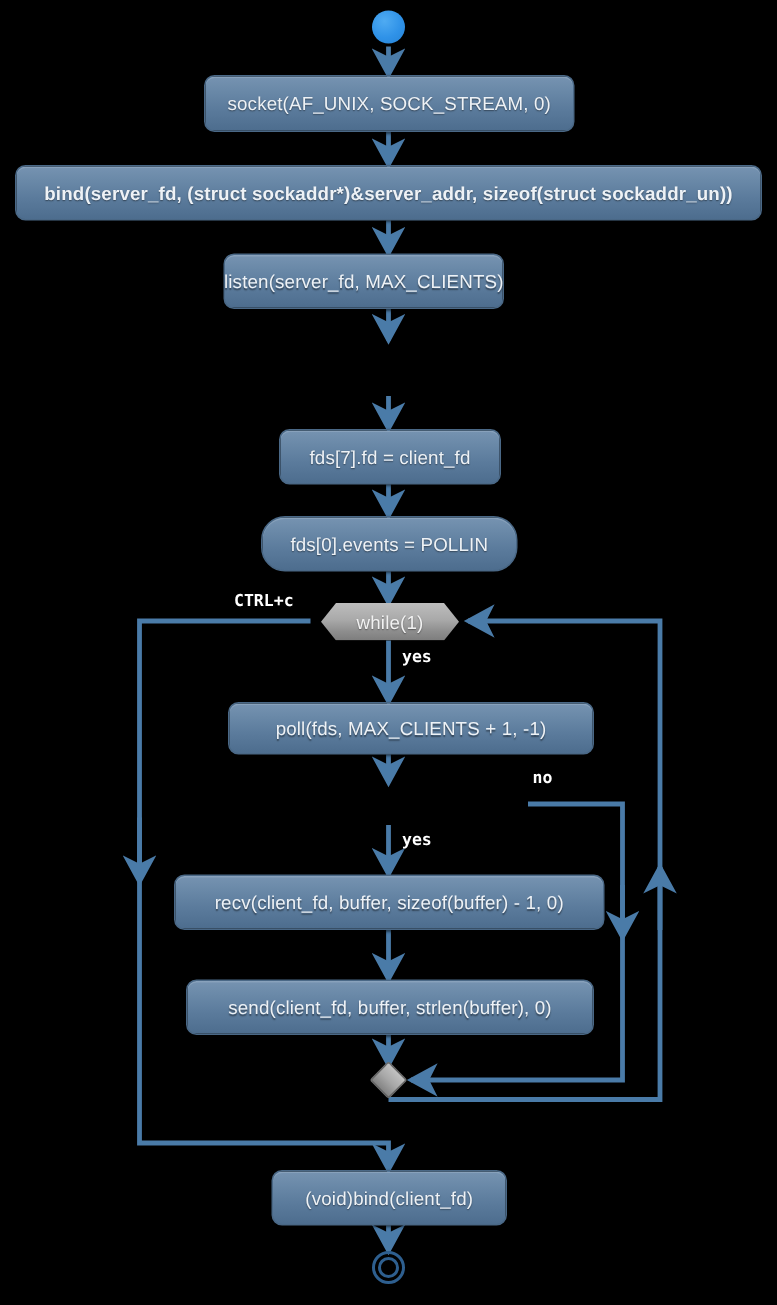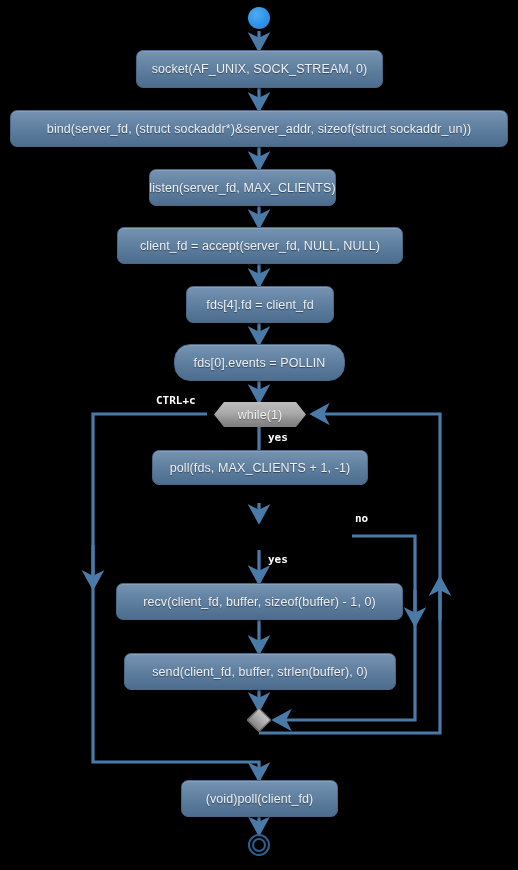--- a/index.html
+++ b/index.html
@@ -143,61 +143,58 @@
       <path d="M259,817 L259,834" marker-end="url(#ah)"></path>
     </g>
   </svg>
 
   <div class="node start-dot" style="left:248px; top:7px; width:22px; height:22px;"></div>
 
   <div class="node proc" style="left:136px; top:50px; width:247px; height:38px;">
     <span>socket(AF_UNIX, SOCK_STREAM, 0)</span>
   </div>
 
-  <div class="node proc" style="left:10px; top:110px; width:498px; height:37px;">
+  <div class="node proc" style="left:10px; top:110px; width:498px; height:37px;font-weight:bold;">
     <span>bind(server_fd, (struct sockaddr*)&amp;server_addr, sizeof(struct sockaddr_un))</span>
   </div>
 
   <div class="node proc" style="left:149px; top:169px; width:187px; height:37px;">
     <span>listen(server_fd, MAX_CLIENTS)</span>
   </div>
 
-  <div class="node proc" style="left:117px; top:227px; width:286px; height:37px;">
-    <span>client_fd = accept(server_fd, NULL, NULL)</span>
-  </div>
 
   <div class="node proc" style="left:186px; top:286px; width:148px; height:37px;">
-    <span>fds[4].fd = client_fd</span>
+    <span>fds[7].fd = client_fd</span>
   </div>
 
   <div class="node proc" style="left:174px; top:344px; width:171px; height:37px;border-radius:16px;">
     <span>fds[0].events = POLLIN</span>
   </div>
 
   <div class="node hex" style="left:214px; top:402px; width:92px; height:25px;">
     <span>while(1)</span>
   </div>
 
-  <div class="node proc" style="left:152px; top:450px; width:216px; height:35px;">
+  <div class="node proc" style="left:152px; top:468px; width:244px; height:35px;">
     <span>poll(fds, MAX_CLIENTS + 1, -1)</span>
   </div>
 
 
   <div class="node proc" style="left:116px; top:583px; width:287px; height:37px;justify-content:center;">
     <span>recv(client_fd, buffer, sizeof(buffer) - 1, 0)</span>
   </div>
 
   <div class="node proc" style="left:124px; top:653px; width:272px; height:37px;">
     <span>send(client_fd, buffer, strlen(buffer), 0)</span>
   </div>
 
   <div class="node diamond" style="left:250px; top:711px; width:18px; height:18px;"></div>
 
   <div class="node proc" style="left:181px; top:780px; width:157px; height:37px;">
-    <span>(void)poll(client_fd)</span>
+    <span>(void)bind(client_fd)</span>
   </div>
 
   <div class="node end-ring" style="left:248px; top:834px; width:22px; height:22px;">
     <span class="end-ring-inner" style="width:10px; height:10px;"></span>
   </div>
 
   <div class="elabel" style="left:156px; top:394px;">CTRL+c</div>
 
   <div class="elabel" style="left:268px; top:431px;">yes</div>
 

